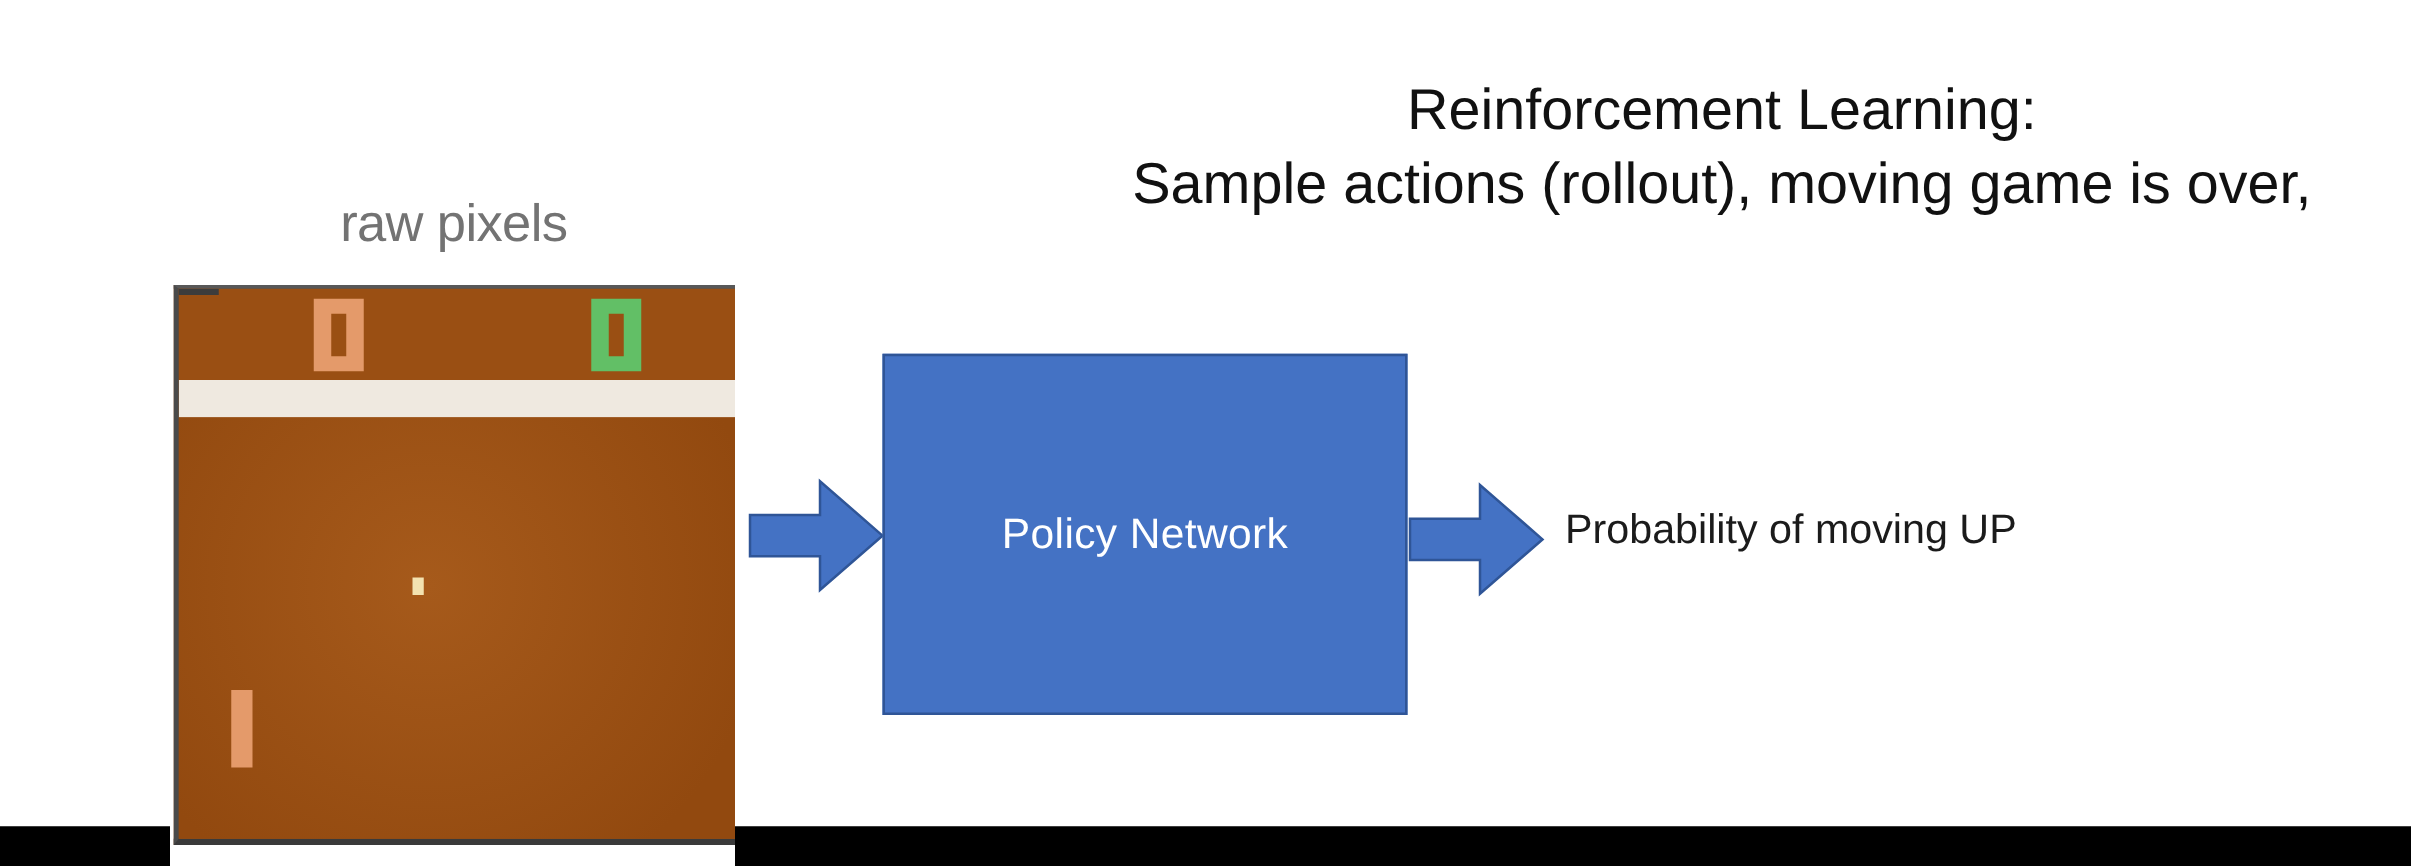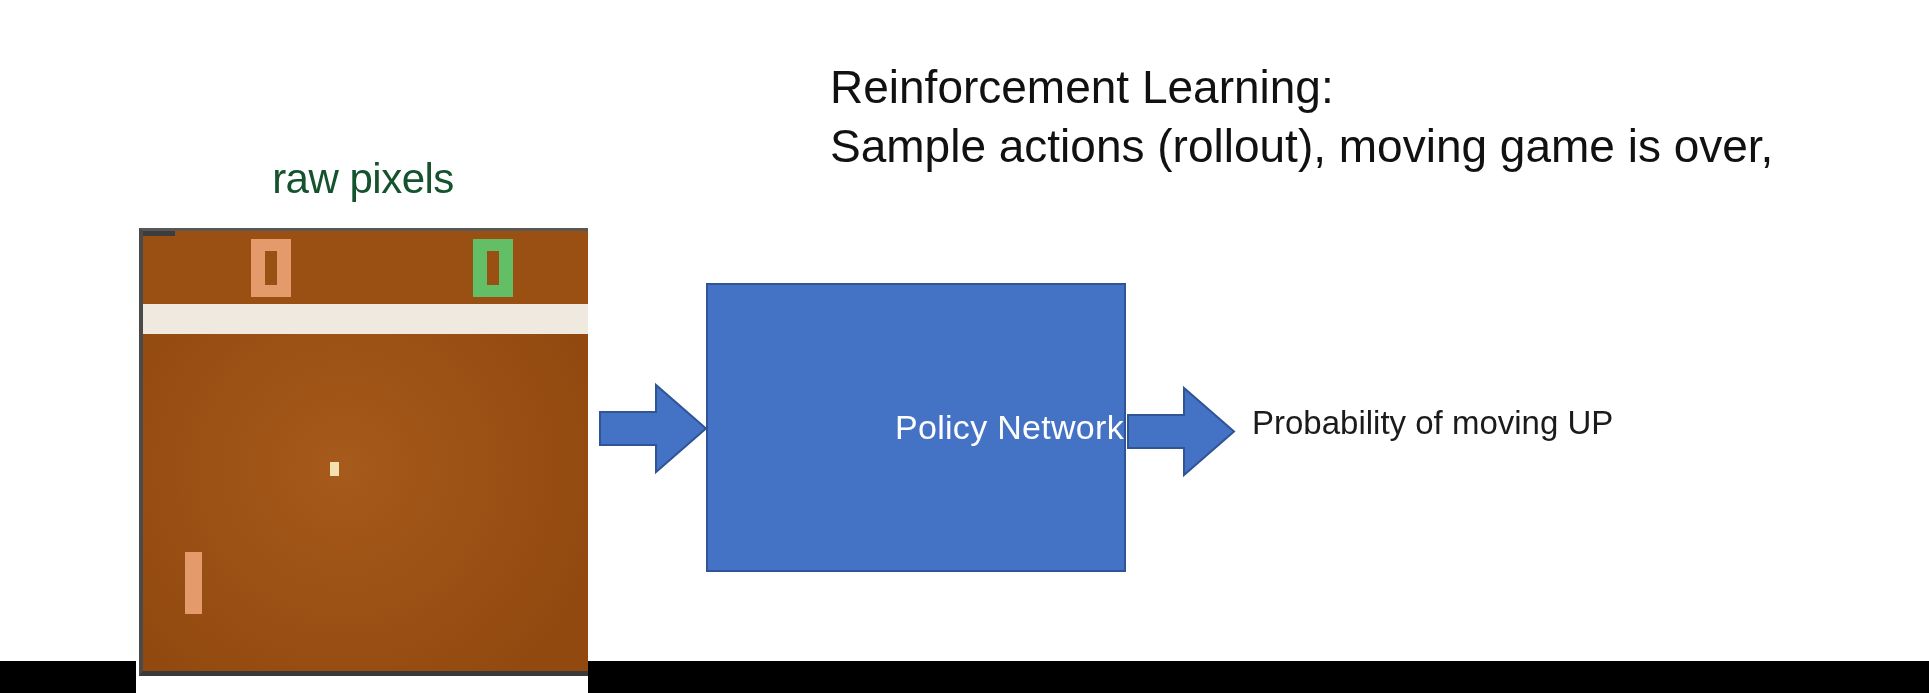--- a/index.html
+++ b/index.html
@@ -17,21 +17,21 @@
   }
 
   
   #raw-pixels-caption {
     position: absolute;
     left: 138px;
     top: 155px;
     width: 450px;
     text-align: center;
     font-size: 42px;
-    color: #14532d;
+    color: #737373;
     letter-spacing: -0.5px;
     white-space: nowrap;
   }
 
   
   #game-screenshot {
     position: absolute;
     left: 139px;
     top: 228px;
     width: 449px;
@@ -146,21 +146,21 @@
     position: absolute;
     left: 706px;
     top: 283px;
     width: 420px;
     height: 289px;
     background: #4472c4;
     border: 2px solid #2f5597;
     box-sizing: border-box;
     display: flex;
     align-items: center;
-    justify-content: flex-end;
+    justify-content: center;
   }
   #policy-network-label {
     color: #ffffff;
     font-size: 34px;
     letter-spacing: 0.3px;
     white-space: nowrap;
   }
 
   
   #output-label {
@@ -172,20 +172,21 @@
     white-space: nowrap;
     text-align: right;
   }
 
   
   #title-block {
     position: absolute;
     left: 830px;
     top: 58px;
     width: 1095px;
+    text-align: center;
     color: #111111;
     font-size: 46px;
     line-height: 1.28;
   }
   #title-block .title-line {
     display: block;
     white-space: nowrap;
   }
   #title-line-3 { }
 

